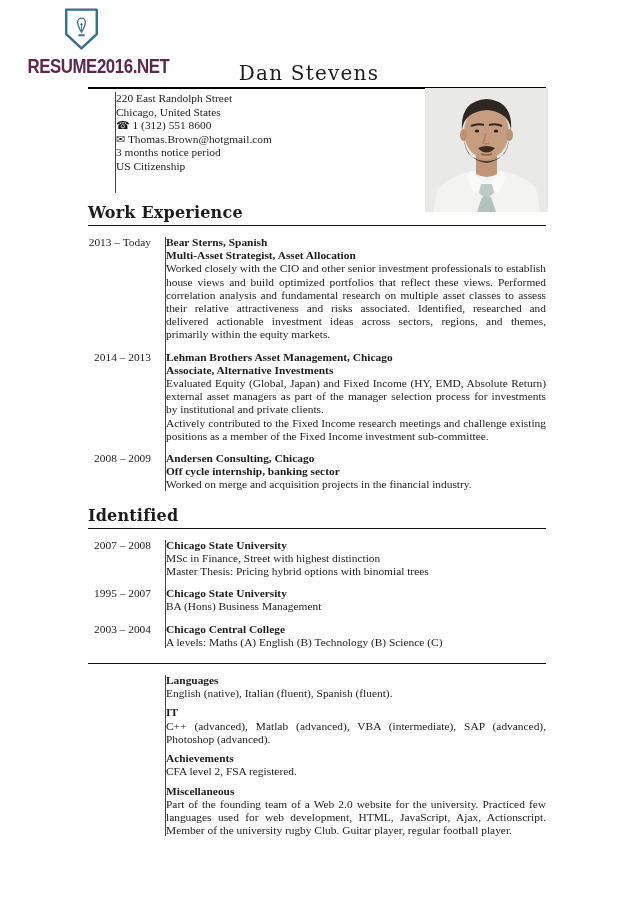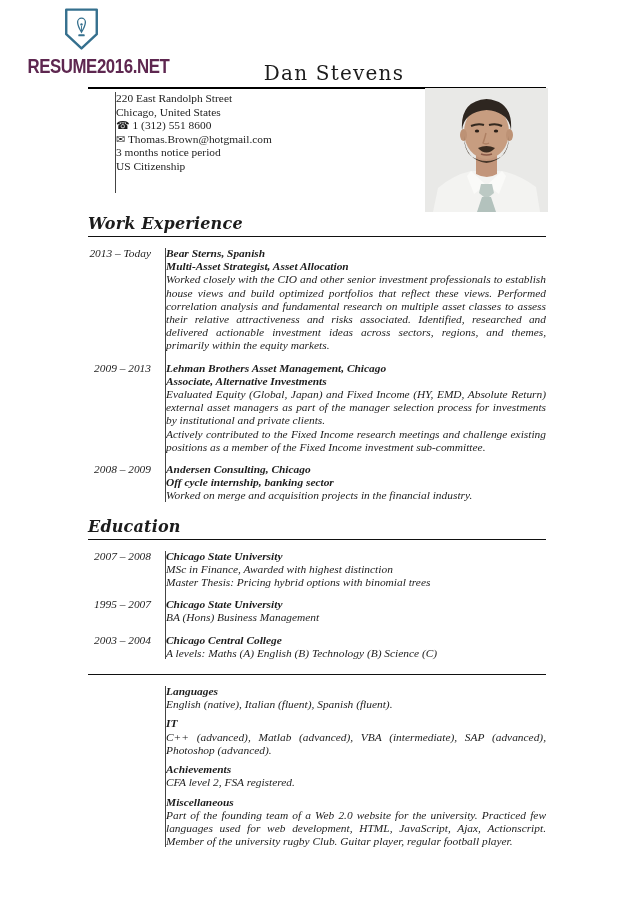--- a/index.html
+++ b/index.html
@@ -8,30 +8,30 @@
   .page { position:relative; width:637px; height:900px; background:#ffffff; color:#1c1c1c; overflow:hidden; }
 
   
   .logo { position:absolute; left:14px; top:7px; width:134px; text-align:center; }
   .logo svg { display:block; margin:0 auto; }
   .logo-text { margin-top:2px; font-family:"Liberation Sans", sans-serif; font-weight:bold;
                font-size:21px; color:#5e2750; transform:scaleX(0.8); transform-origin:center;
                letter-spacing:-0.5px; white-space:nowrap; }
 
   
-  .name { position:absolute; left:105px; top:61px; width:458px; text-align:center;
+  .name { position:absolute; left:80px; top:61px; width:458px; text-align:center;
           font-family:"DejaVu Serif", serif; font-weight:400; font-size:20px; letter-spacing:1.2px; }
   .name-rule { position:absolute; left:88px; top:87px; width:458px; height:2px; background:#000; }
   .contact { position:absolute; left:115px; top:92px; min-height:101px; border-left:1px solid #444;
              padding-left:0; font-size:11.4px; line-height:13.5px; }
   .cline .ic { font-size:11px; }
   .photo { position:absolute; left:425px; top:88px; width:123px; height:124px; }
 
   
-  .main { position:absolute; left:88px; top:214px; width:458px;font-style:italic; }
+  .main { position:absolute; left:88px; top:203px; width:458px; }
   section { margin-bottom:14px; }
   section h2 { font-family:"DejaVu Serif", serif; font-size:16px; font-weight:bold; letter-spacing:0.2px; }
   .rule { border-top:1.6px solid #111; margin-top:3px; margin-bottom:10px; }
   .sbody { position:relative; }
   .vline { position:absolute; left:77px; top:1px; bottom:1px; width:1px; background:#444; }
   .entry { display:flex; margin-bottom:9px; }
   .entry:last-child { margin-bottom:0; }
   .dates { width:70px; flex:none; text-align:right; padding-right:7px; font-size:11.4px; line-height:13.2px; }
   .ebody { flex:1; padding-left:8px; font-size:11.4px; line-height:13.2px; }
   .etitle, .erole { font-weight:bold; }
@@ -103,49 +103,49 @@
         <div class="vline"></div>
         <div class="entry">
           <div class="dates">2013 – Today</div>
           <div class="ebody">
             <div class="etitle">Bear Sterns, Spanish</div>
             <div class="erole">Multi-Asset Strategist, Asset Allocation</div>
             <p class="edesc">Worked closely with the CIO and other senior investment professionals to establish house views and build optimized portfolios that reflect these views. Performed correlation analysis and fundamental research on multiple asset classes to assess their relative attractiveness and risks associated. Identified, researched and delivered actionable investment ideas across sectors, regions, and themes, primarily within the equity markets.</p>
           </div>
         </div>
         <div class="entry">
-          <div class="dates">2009 – 2013</div>
+          <div class="dates">2014 – 2013</div>
           <div class="ebody">
             <div class="etitle">Lehman Brothers Asset Management, Chicago</div>
             <div class="erole">Associate, Alternative Investments</div>
             <p class="edesc">Evaluated Equity (Global, Japan) and Fixed Income (HY, EMD, Absolute Return) external asset managers as part of the manager selection process for investments by institutional and private clients.</p>
             <p class="edesc">Actively contributed to the Fixed Income research meetings and challenge existing positions as a member of the Fixed Income investment sub-committee.</p>
           </div>
         </div>
         <div class="entry">
           <div class="dates">2008 – 2009</div>
           <div class="ebody">
             <div class="etitle">Andersen Consulting, Chicago</div>
             <div class="erole">Off cycle internship, banking sector</div>
             <p class="edesc">Worked on merge and acquisition projects in the financial industry.</p>
           </div>
         </div>
       </div>
     </section>
 
     <section>
-      <h2>Education</h2>
+      <h2>Identified</h2>
       <div class="rule"></div>
       <div class="sbody">
         <div class="vline"></div>
         <div class="entry">
           <div class="dates">2007 – 2008</div>
           <div class="ebody">
             <div class="etitle">Chicago State University</div>
-            <div class="eline">MSc in Finance, Awarded with highest distinction</div>
+            <div class="eline">MSc in Finance, Street with highest distinction</div>
             <div class="eline">Master Thesis: Pricing hybrid options with binomial trees</div>
           </div>
         </div>
         <div class="entry">
           <div class="dates">1995 – 2007</div>
           <div class="ebody">
             <div class="etitle">Chicago State University</div>
             <div class="eline">BA (Hons) Business Management</div>
           </div>
         </div>

